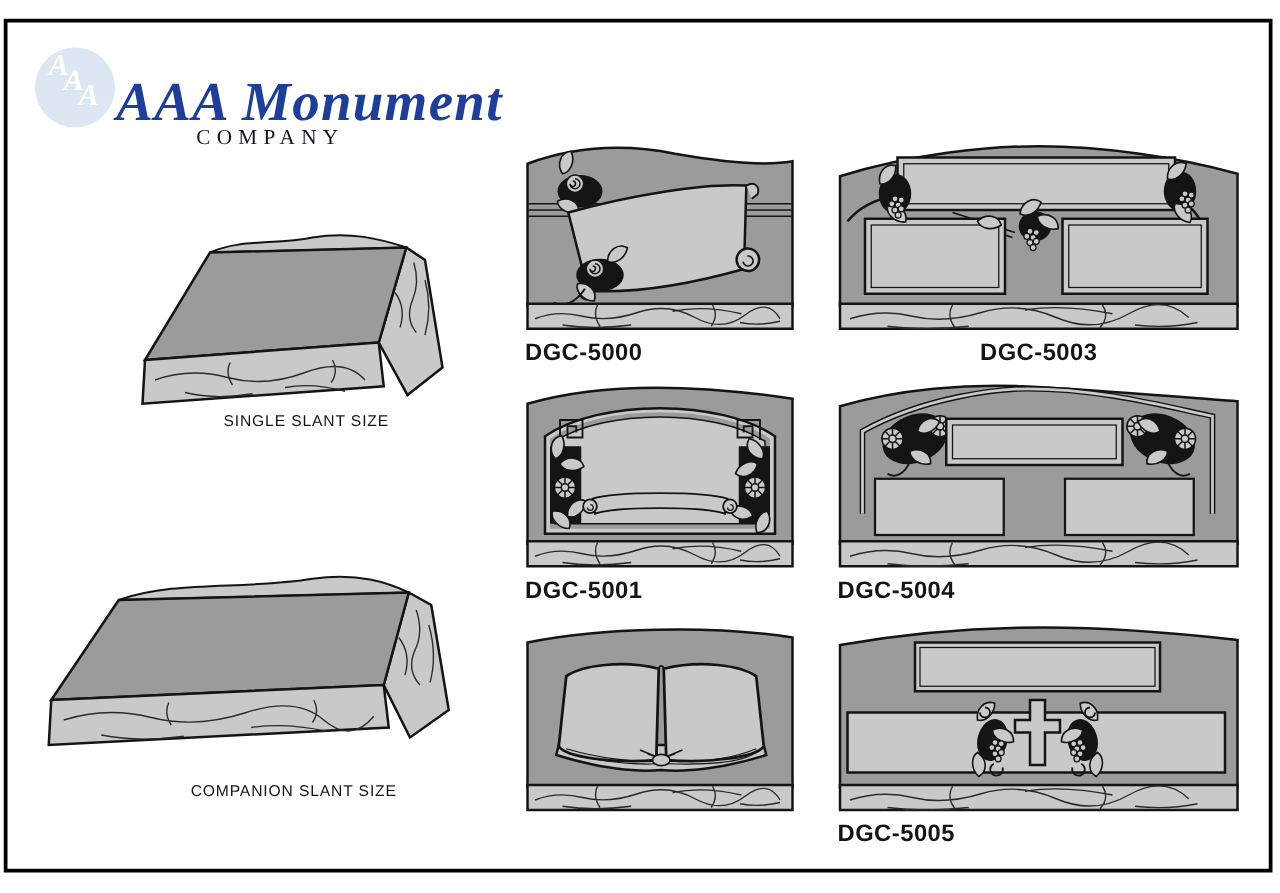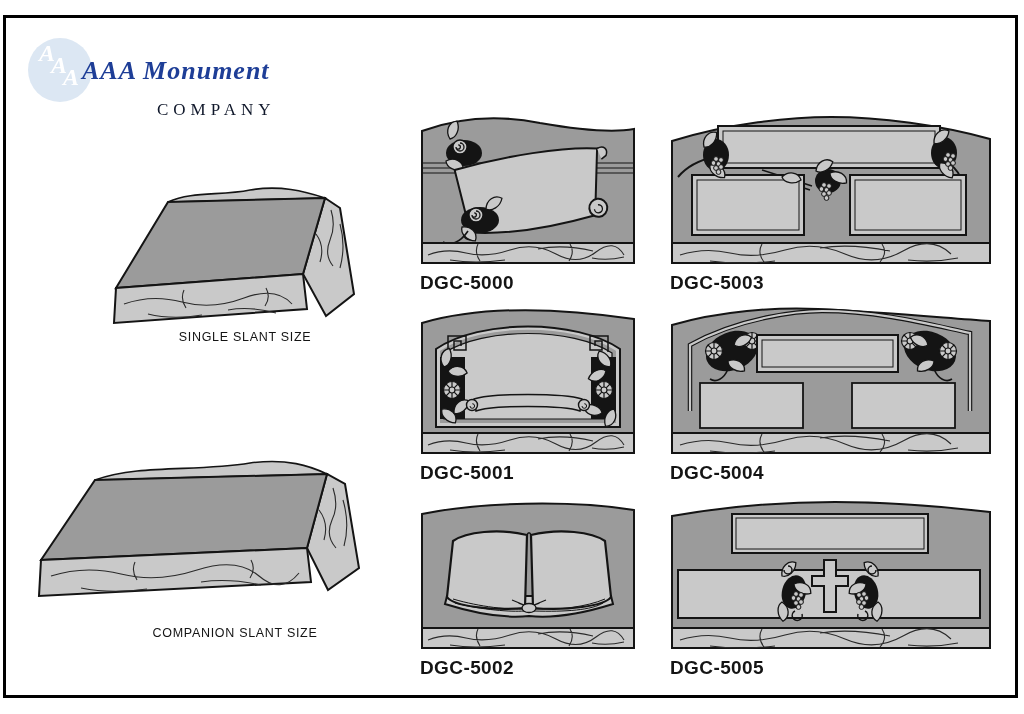--- a/index.html
+++ b/index.html
@@ -7,22 +7,22 @@
           font-family:"Liberation Sans", sans-serif;}
   .frame{position:absolute;left:3px;top:15px;right:6px;bottom:16px;border:3px solid #000;pointer-events:none;}
 
   
   .logo{position:absolute;left:28px;top:38px;width:64px;height:64px;border-radius:50%;background:#dce7f3;}
   .logo span{position:absolute;font-family:"Liberation Serif", serif;font-style:italic;font-weight:bold;
              color:#ffffff;font-size:24px;line-height:24px;}
   .logo .a1{left:11px;top:3px;}
   .logo .a2{left:23px;top:15px;}
   .logo .a3{left:35px;top:27px;}
-  .title{position:absolute;left:82px;top:56px;font-family:"Liberation Serif", serif;
-         font-style:italic;font-weight:bold;font-size:26px;color:#1e3e97;letter-spacing:1px;text-align:center;}
+  .title{position:absolute;left:93px;top:56px;font-family:"Liberation Serif", serif;
+         font-style:italic;font-weight:bold;font-size:44px;color:#1e3e97;letter-spacing:1px;text-align:center;}
   .subtitle{position:absolute;left:157px;top:100px;font-family:"Liberation Serif", serif;
             font-size:17px;letter-spacing:5px;color:#0f172a;}
 
   
   .fig{position:absolute;}
   .caption{position:absolute;text-align:center;font-weight:normal;color:#141414;
            font-size:12.5px;line-height:15.5px;letter-spacing:0.7px;}
 
   
   .tile{position:absolute;}
@@ -125,21 +125,21 @@
       <use href="#leaf" transform="translate(42 112) rotate(55)" fill="#c9c9c9" stroke="#141414" stroke-width="1.3"></use>
       <use href="#leaf" transform="translate(66 94) rotate(-25)" fill="#c9c9c9" stroke="#141414" stroke-width="1.3"></use>
       <path d="M48,116 C40,128 30,131 23,127" fill="none" stroke="#141414" stroke-width="1.6"></path>
 
       <rect x="2" y="128" width="212" height="20" fill="#c9c9c9" stroke="#141414" stroke-width="2"></rect>
       <path d="M8,140 q18,-7 38,-2 t44,-3 t46,4 t40,-2 t28,3 M30,145 q25,4 55,0 M118,134 q25,-5 55,2 M172,143 q15,3 32,-1 M58,129 q-4,8 2,17 M150,129 q5,8 -1,17" fill="none" stroke="#2a2a2a" stroke-width="1.1"></path>
     </svg>
     <div class="code-label">DGC-5000</div>
   </div>
 
-  <div class="tile" style="left:670px;top:115px;width:322px;">
+  <div class="tile" style="left:670px;top:115px;width:322px;text-align:center;">
     <svg width="322" height="152" viewBox="0 0 322 152">
       <path d="M2,26 C60,8 120,2 161,2 C210,2 270,10 320,24 L320,130 L2,130 Z" fill="#9b9b9b" stroke="#141414" stroke-width="2"></path>
 
       <path d="M8,62 C18,50 30,45 44,42 M278,48 C294,58 298,80 288,96 C284,102 277,101 276,95" fill="none" stroke="#141414" stroke-width="2"></path>
       <path d="M92,55 L142,71 M94,60 L140,75" stroke="#141414" stroke-width="1.4"></path>
 
       <rect x="48" y="11" width="222" height="42" fill="#c9c9c9" stroke="#141414" stroke-width="2"></rect>
       <rect x="53" y="16" width="212" height="32" fill="none" stroke="#141414" stroke-width="1"></rect>
 
       <rect x="22" y="60" width="112" height="60" fill="#c9c9c9" stroke="#141414" stroke-width="2"></rect>
@@ -251,21 +251,20 @@
       <path d="M107,35 C108,32 110,32 111,35" fill="none" stroke="#141414" stroke-width="1.4"></path>
 
       <path d="M33,99 C60,107 90,110 105,109 M113,109 C140,110 166,107 185,99 M35,103 C62,110 92,112 104,111 M114,111 C146,112 172,110 183,103" fill="none" stroke="#141414" stroke-width="1"></path>
 
       <path d="M109,107 L92,100 M109,107 L98,103 M109,107 L126,100 M109,107 L120,103" stroke="#141414" stroke-width="1.1"></path>
       <ellipse cx="109" cy="108" rx="7" ry="4.5" fill="#c9c9c9" stroke="#141414" stroke-width="1.3"></ellipse>
 
       <rect x="2" y="128" width="212" height="20" fill="#c9c9c9" stroke="#141414" stroke-width="2"></rect>
       <path d="M8,140 q18,-7 38,-2 t44,-3 t46,4 t40,-2 t28,3 M30,145 q25,4 55,0 M118,134 q25,-5 55,2 M172,143 q15,3 32,-1 M58,129 q-4,8 2,17 M150,129 q5,8 -1,17" fill="none" stroke="#2a2a2a" stroke-width="1.1"></path>
     </svg>
-    <div class="code-label">DGC-5002</div>
   </div>
 
   <div class="tile" style="left:670px;top:500px;width:322px;">
     <svg width="322" height="152" viewBox="0 0 322 152">
       <path d="M2,16 C70,4 130,2 165,2 C230,2 285,8 320,12 L320,130 L2,130 Z" fill="#9b9b9b" stroke="#141414" stroke-width="2"></path>
 
       <rect x="62" y="14" width="196" height="39" fill="#c9c9c9" stroke="#141414" stroke-width="2"></rect>
       <rect x="66" y="18" width="188" height="31" fill="none" stroke="#141414" stroke-width="1"></rect>
 
       <rect x="8" y="70" width="302" height="48" fill="#c9c9c9" stroke="#141414" stroke-width="2"></rect>

